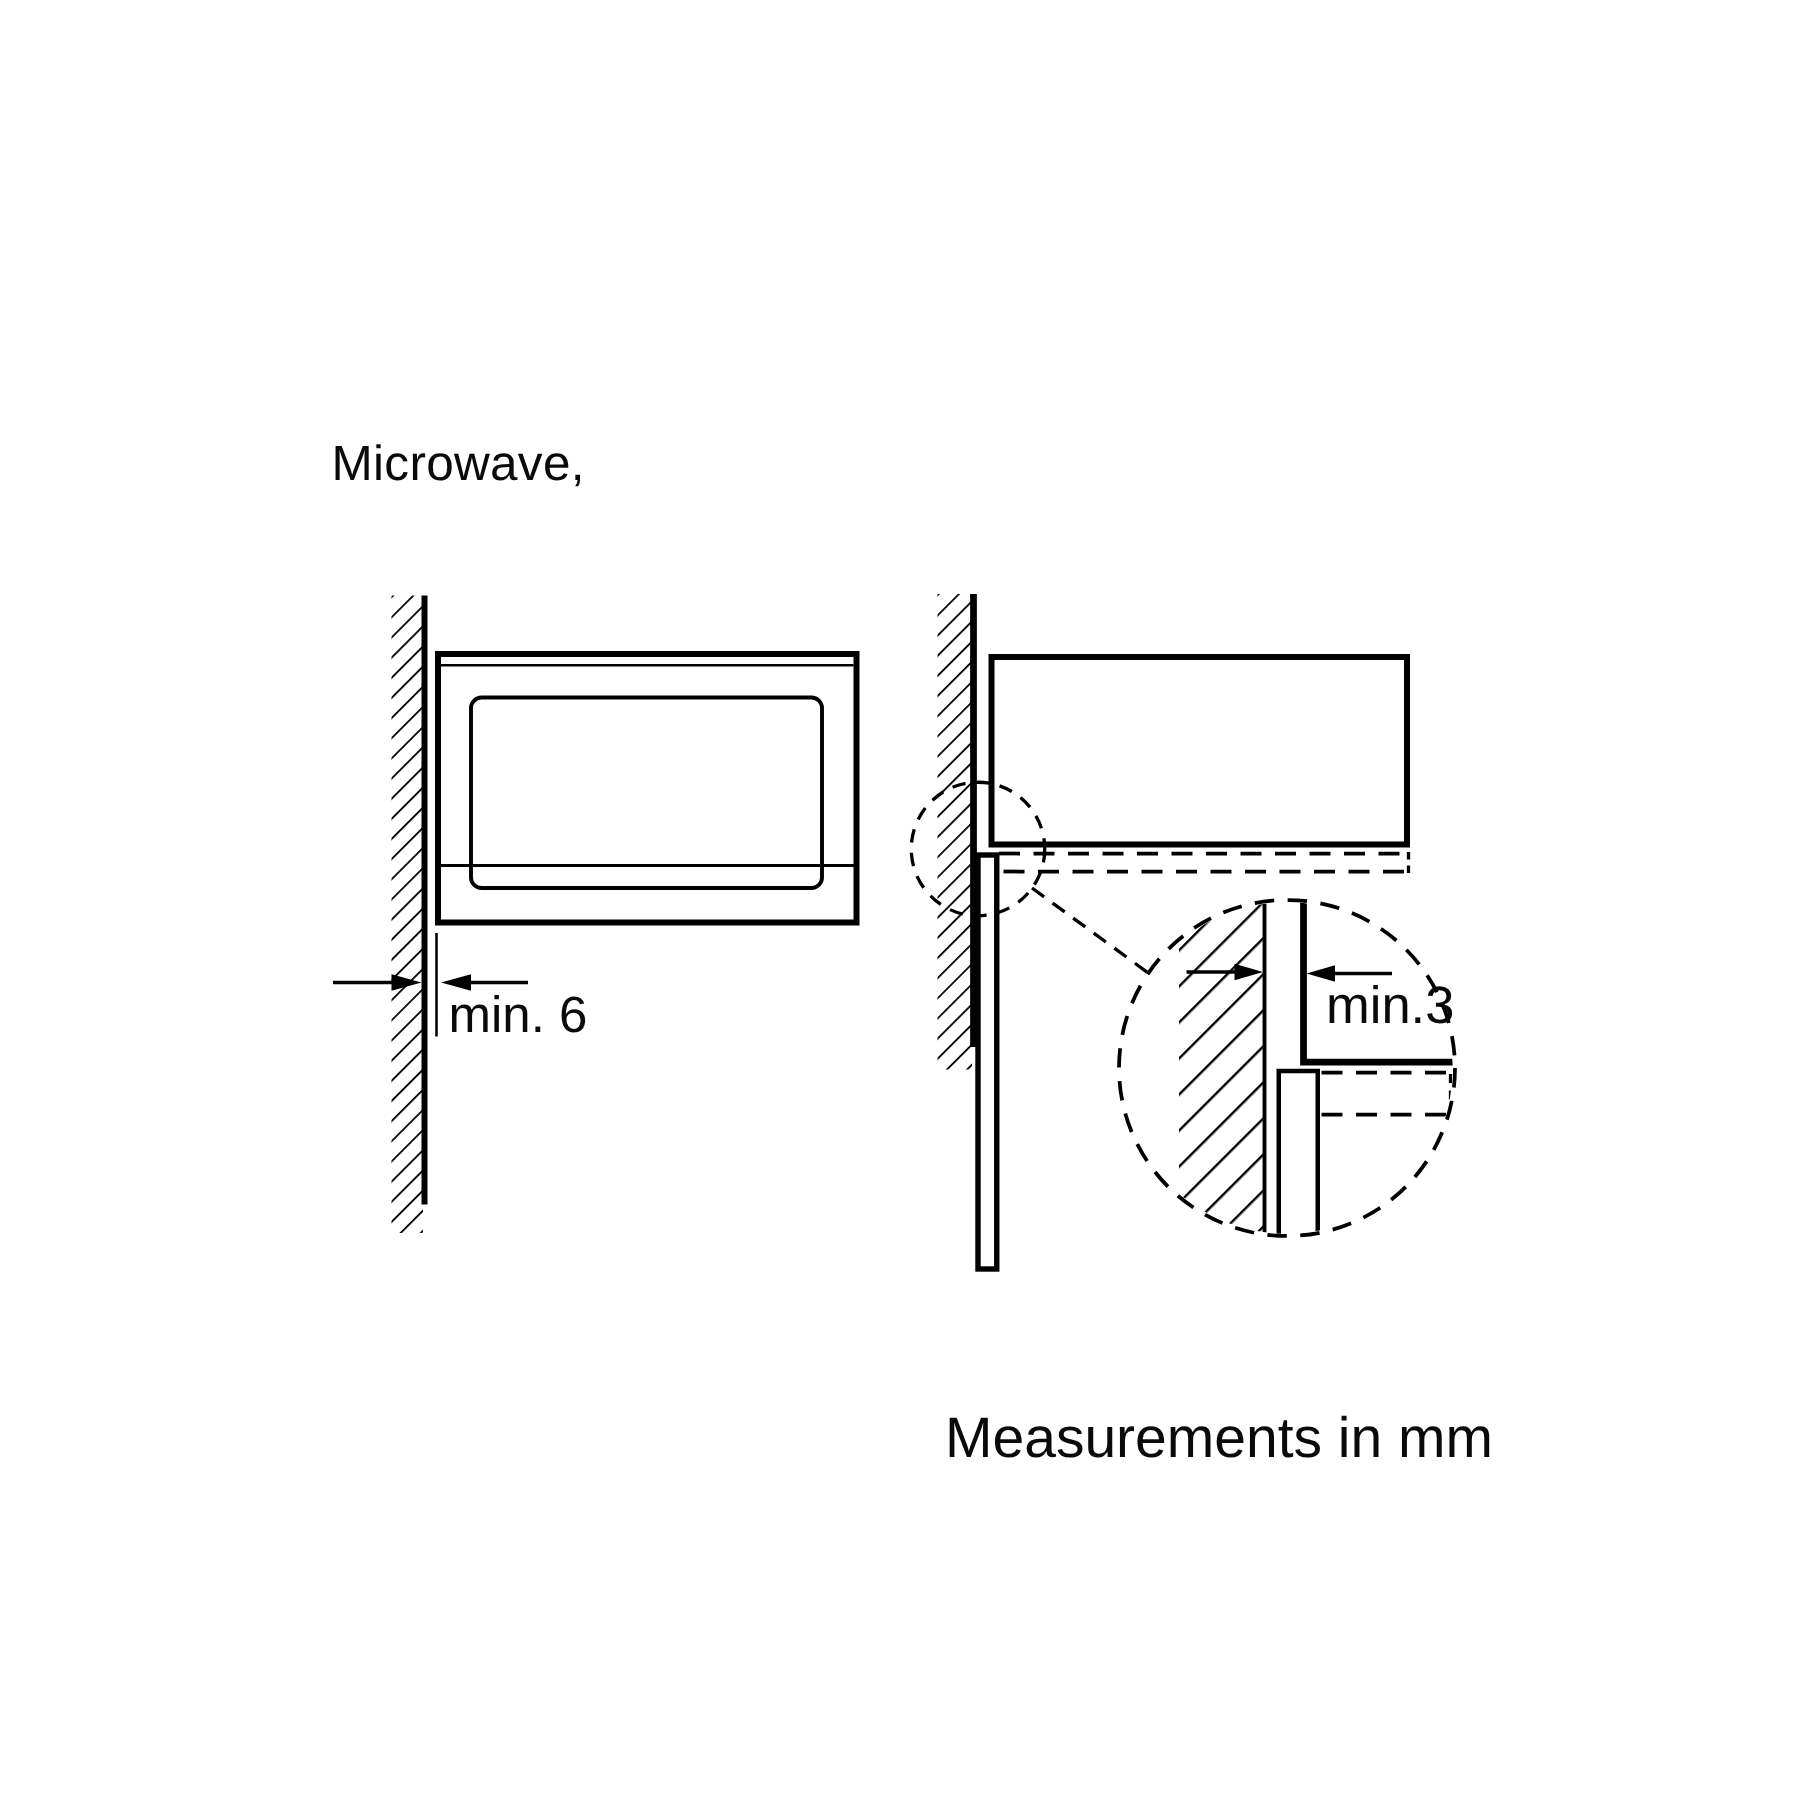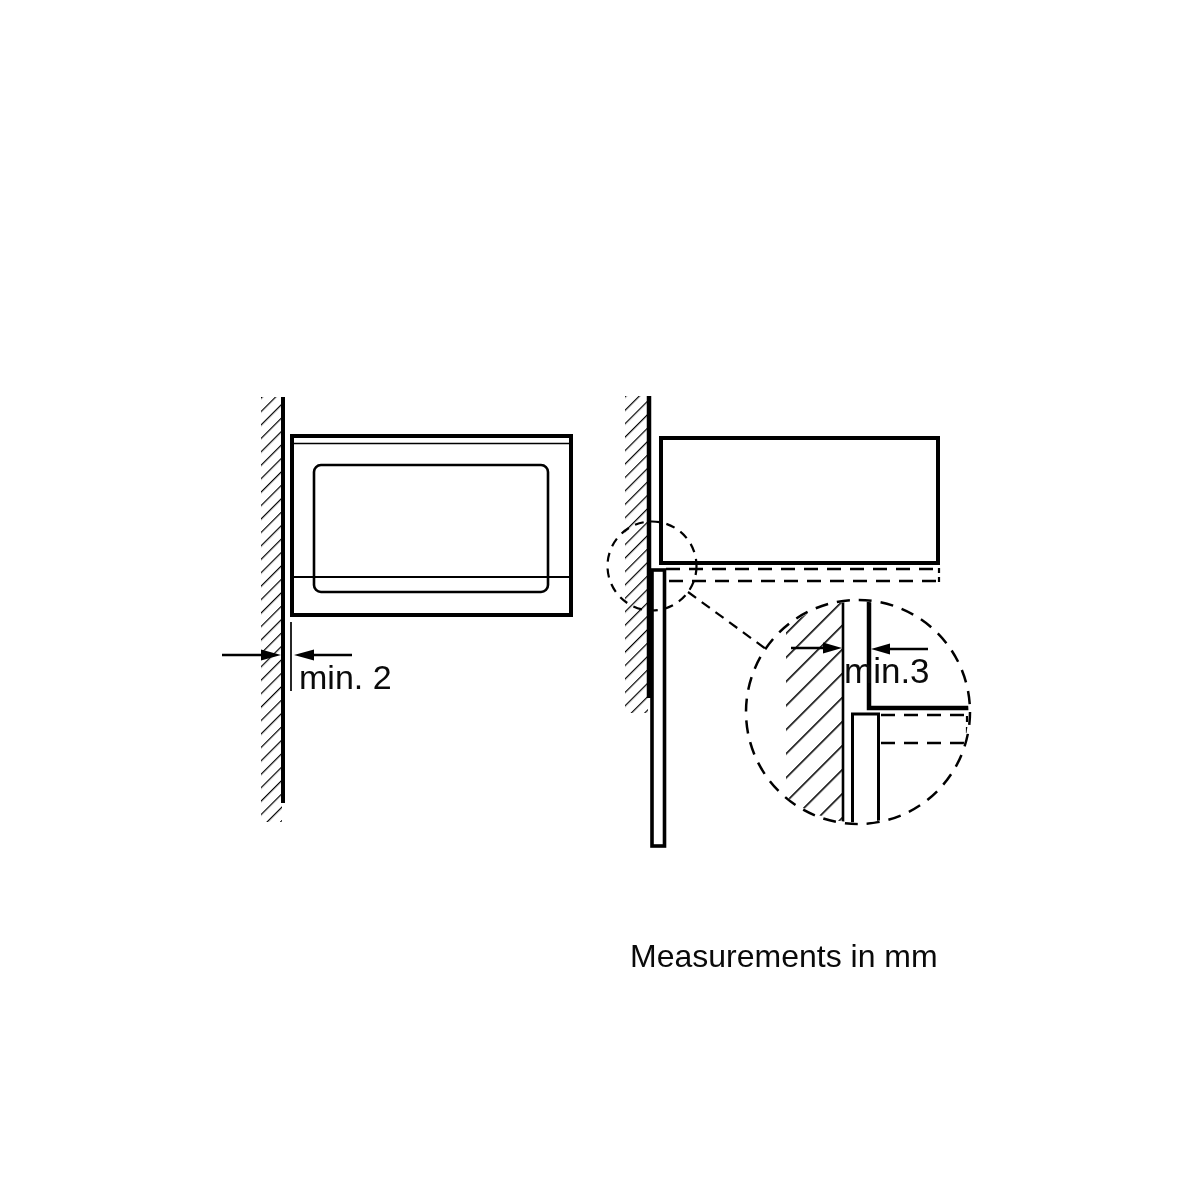--- a/index.html
+++ b/index.html
@@ -29,31 +29,32 @@
   .title {
     left: 221px;
     top: 214px;
     font-size: 33px;
     line-height: 38px;
     letter-spacing: 0.2px;
   }
   .footer-note {
     left: 630px;
     top: 938px;
-    font-size: 32px;
+    font-size: 38px;
   }
   .dim-front {
     left: 299px;
     top: 658px;
     font-size: 34px;
   }
   .dim-detail {
-    left: 844px;
+    left: 872px;
     top: 651px;
     font-size: 35px;
+    padding-left: 12px;
   }
 </style>
 </head>
 <body>
 
 <div class="canvas">
 
   <svg width="1200" height="1200" viewBox="0 0 1200 1200">
     <defs>
       <pattern id="hatchSmall" patternUnits="userSpaceOnUse" width="9.5" height="9.5" patternTransform="rotate(45)">
@@ -122,21 +123,22 @@
         </g>
         <g>
           <line x1="888" y1="649" x2="928" y2="649" stroke="#000" stroke-width="2.4"></line>
           <polygon points="871,649 890,643.5 890,654.5" fill="#000"></polygon>
         </g>
       </g>
     </g>
   </svg>
 
   <div class="label title">
+    <div>Microwave,</div>
   </div>
 
-  <div class="label dim-front">min. 2</div>
+  <div class="label dim-front">min. 6</div>
 
   <div class="label dim-detail">min.3</div>
 
   <div class="label footer-note">Measurements in mm</div>
 
 </div>
 
 </body></html>

